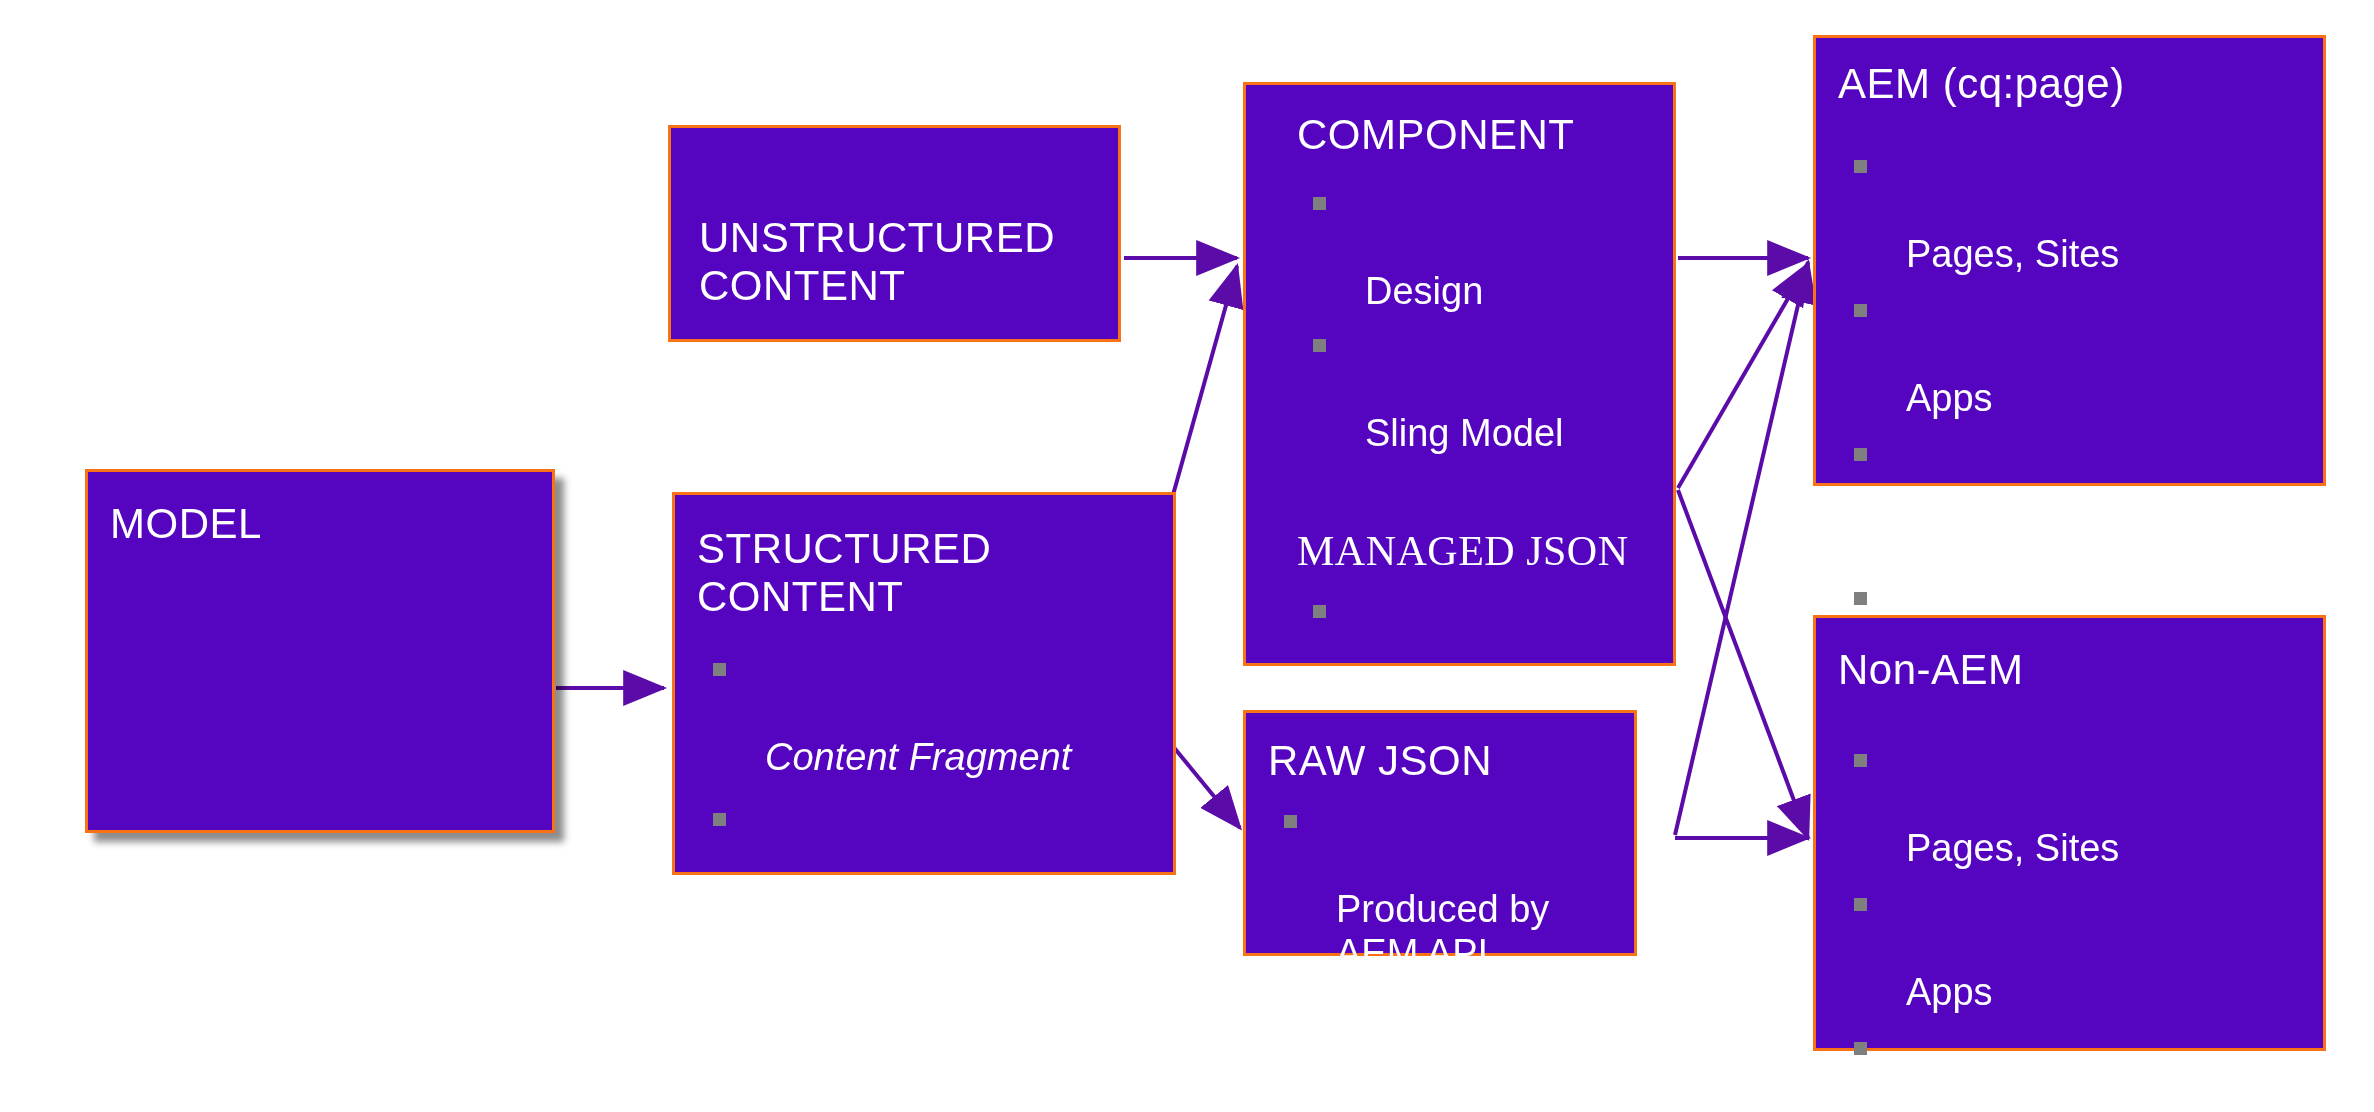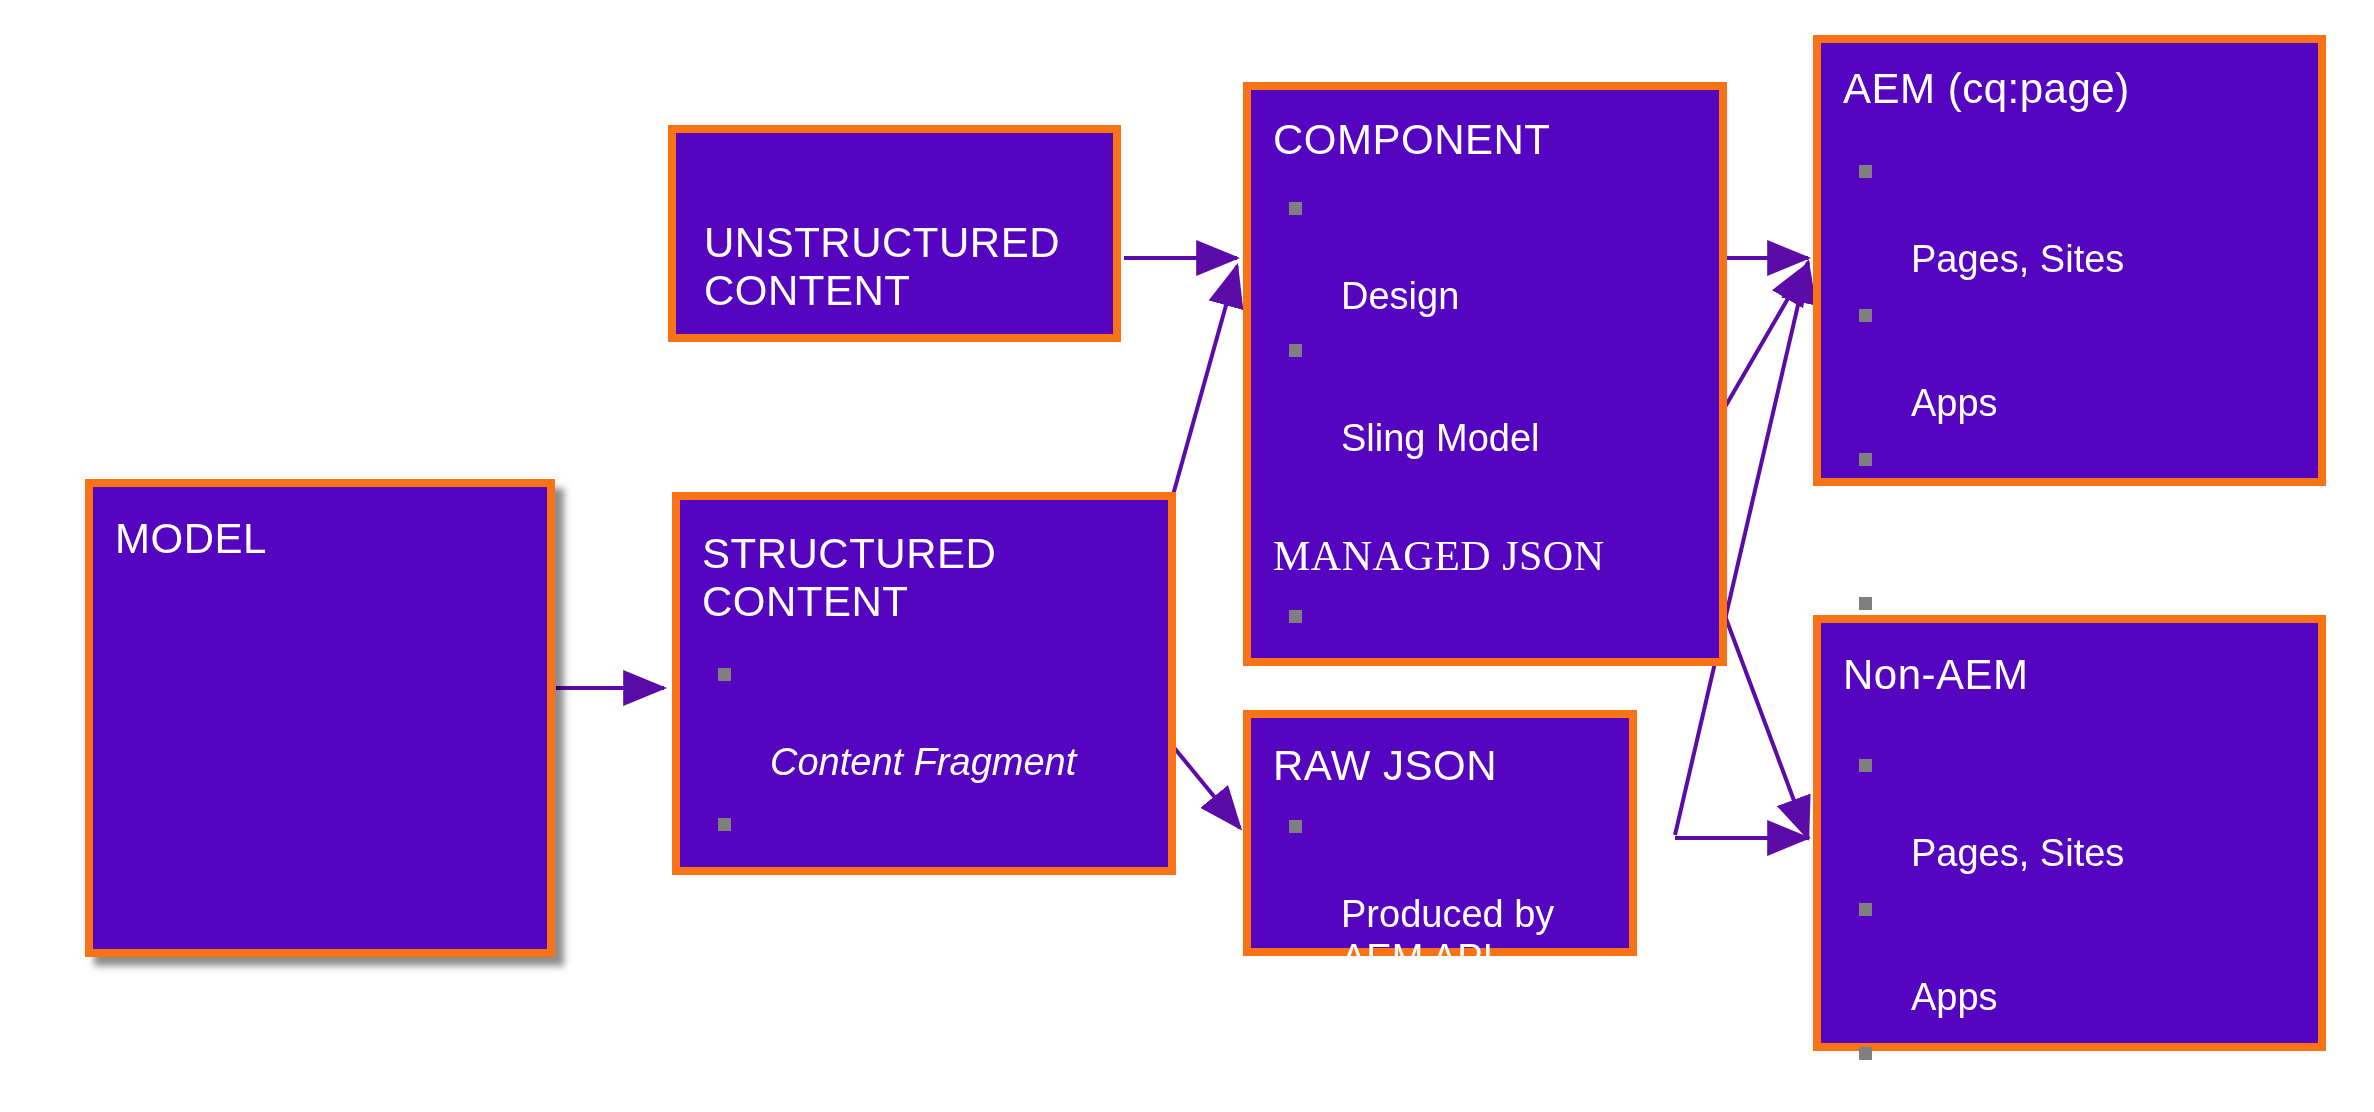--- a/index.html
+++ b/index.html
@@ -11,21 +11,21 @@
     overflow:hidden;
     position:relative;
   }
   #stage{position:absolute;left:0;top:0;width:2374px;height:1112px;}
 
   .arrows{position:absolute;left:0;top:0;width:2374px;height:1112px;pointer-events:none;}
 
   .box{
     position:absolute;
     background:#5504bf;
-    border:8px solid #f97316;
+    border:3px solid #f97316;
     box-sizing:border-box;
     color:#ffffff;
     padding:0;
   }
   .box.shadowed{box-shadow:9px 9px 7px rgba(0,0,0,0.45);}
 
   .box-title{
     font-size:42px;
     line-height:48px;
     letter-spacing:0.5px;
@@ -45,24 +45,24 @@
   .bullets li .bullet-mark{
     position:absolute;
     left:16px;
     top:16px;
     width:13px;height:13px;
     background:#7f7f7f;
     display:block;
   }
 
   
-  #box-model      {left:85px;  top:479px; width:470px; height:478px;}
+  #box-model      {left:85px;  top:469px; width:470px; height:364px;}
   #box-structured {left:672px; top:492px; width:504px; height:383px;}
   #box-unstructured{left:668px;top:125px; width:453px; height:217px;}
-  #box-component  {left:1243px;top:82px;  width:484px; height:584px;}
+  #box-component  {left:1243px;top:82px;  width:433px; height:584px;padding-left:29px;}
   #box-rawjson    {left:1243px;top:710px; width:394px; height:246px;}
   #box-aem        {left:1813px;top:35px;  width:513px; height:451px;}
   #box-nonaem     {left:1813px;top:615px; width:513px; height:436px;}
 
   
   #box-model .inner      {padding:28px 20px 0 22px;}
   #box-structured .inner {padding:30px 18px 0 22px;}
   #box-unstructured .inner{padding:86px 18px 0 28px;}
   #box-component .inner  {padding:26px 18px 0 22px;}
   #box-rawjson .inner    {padding:24px 18px 0 22px;}

